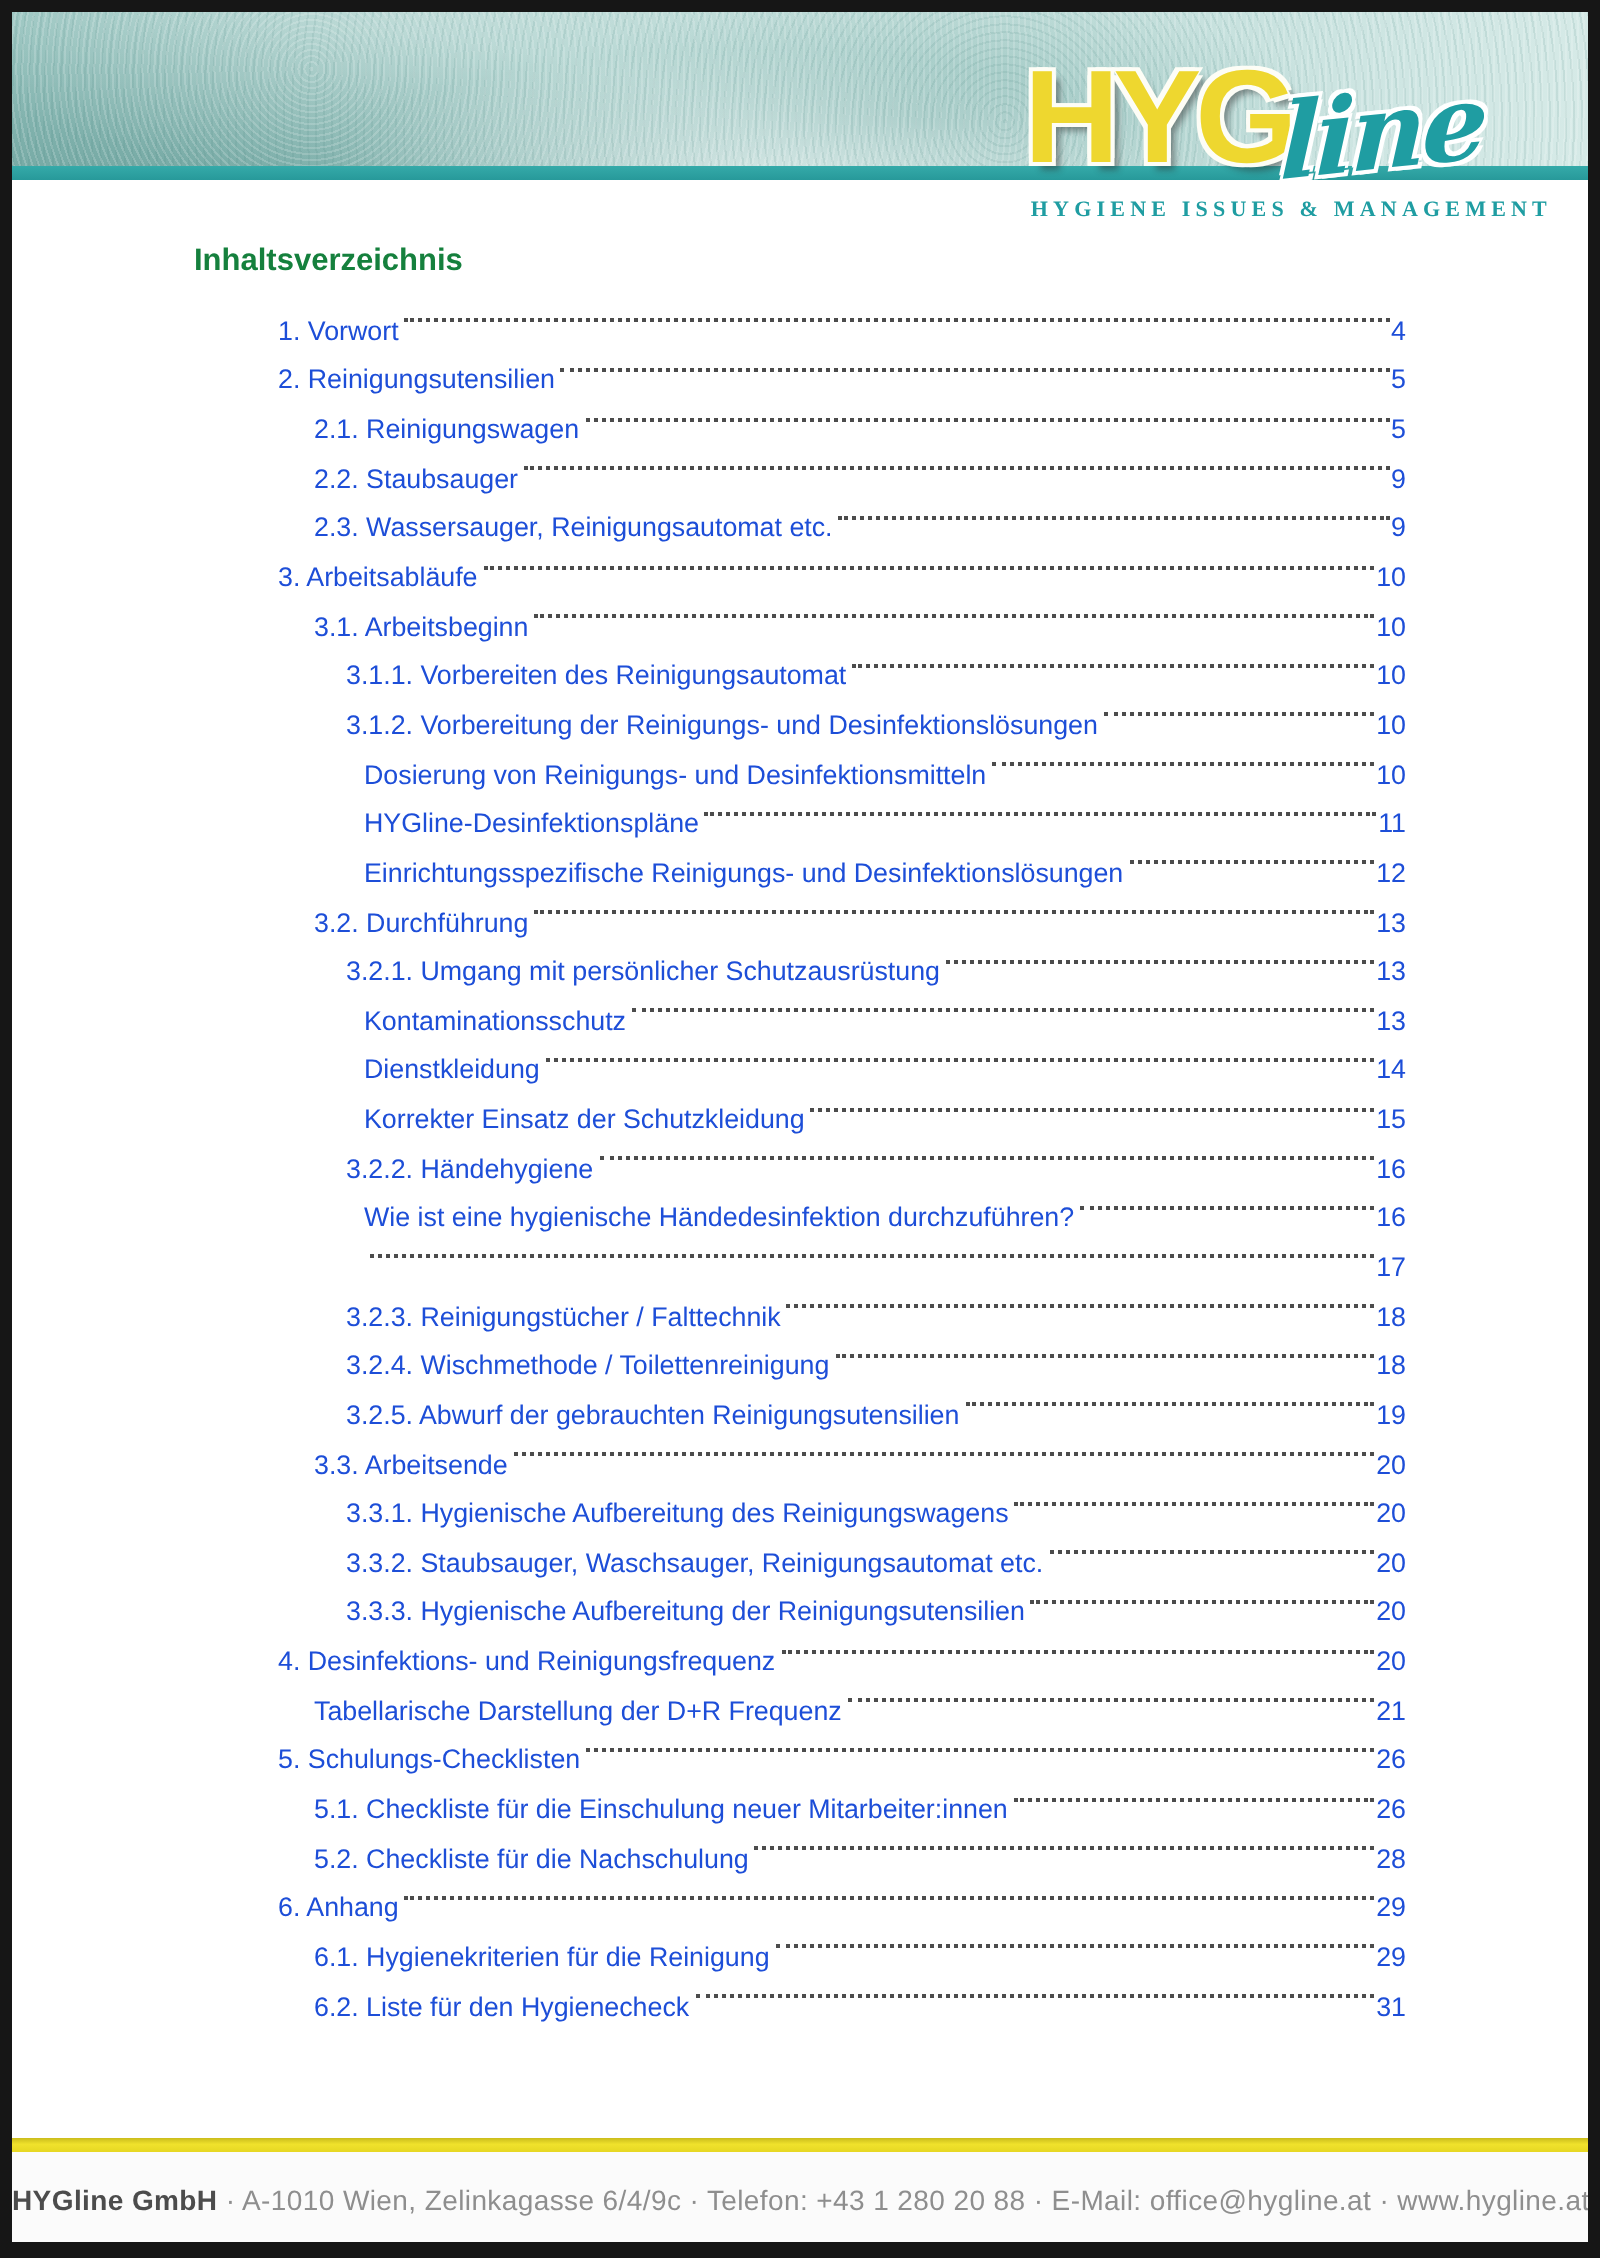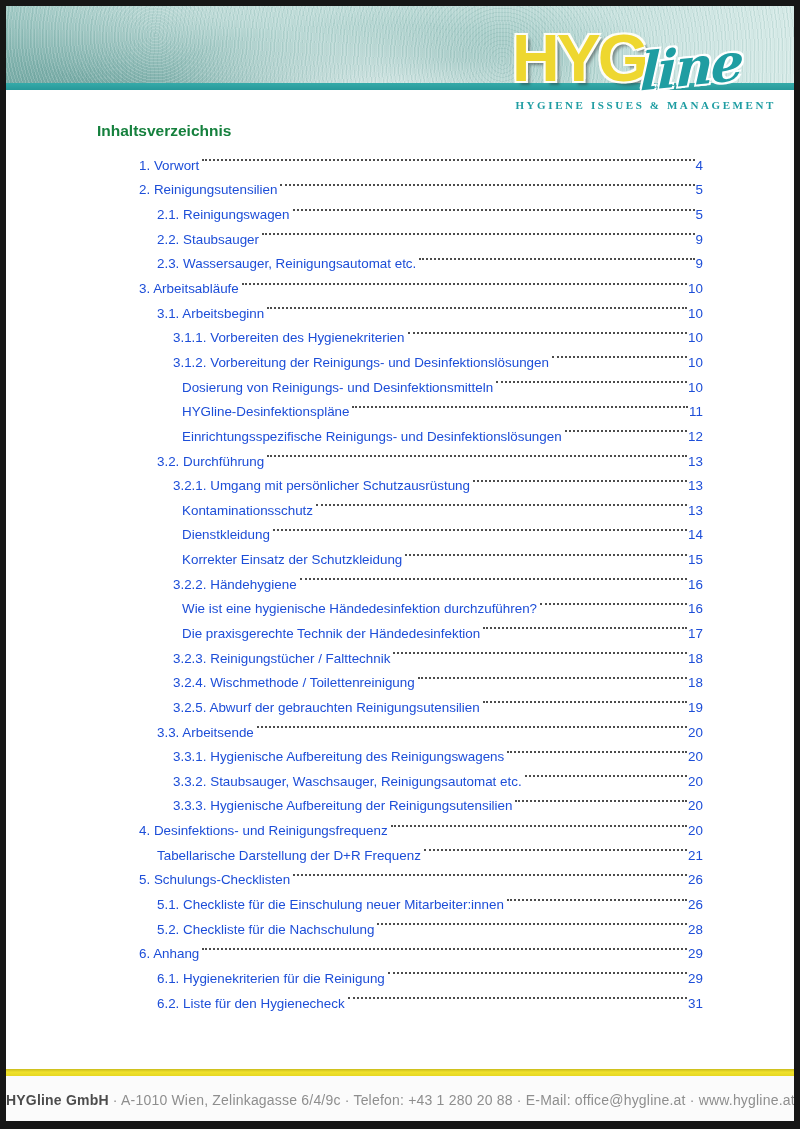--- a/index.html
+++ b/index.html
@@ -139,21 +139,21 @@
         <span class="toc-label">3. Arbeitsabläufe</span>
         <span class="leader"></span>
         <span class="toc-page">10</span>
       </div>
       <div class="toc-row lvl2">
         <span class="toc-label">3.1. Arbeitsbeginn</span>
         <span class="leader"></span>
         <span class="toc-page">10</span>
       </div>
       <div class="toc-row lvl3">
-        <span class="toc-label">3.1.1. Vorbereiten des Hygienekriterien</span>
+        <span class="toc-label">3.1.1. Vorbereiten des Reinigungsautomat</span>
         <span class="leader"></span>
         <span class="toc-page">10</span>
       </div>
       <div class="toc-row lvl3">
         <span class="toc-label">3.1.2. Vorbereitung der Reinigungs- und Desinfektionslösungen</span>
         <span class="leader"></span>
         <span class="toc-page">10</span>
       </div>
       <div class="toc-row lvl4">
         <span class="toc-label">Dosierung von Reinigungs- und Desinfektionsmitteln</span>
@@ -199,21 +199,20 @@
         <span class="toc-label">3.2.2. Händehygiene</span>
         <span class="leader"></span>
         <span class="toc-page">16</span>
       </div>
       <div class="toc-row lvl4">
         <span class="toc-label">Wie ist eine hygienische Händedesinfektion durchzuführen?</span>
         <span class="leader"></span>
         <span class="toc-page">16</span>
       </div>
       <div class="toc-row lvl4">
-        <span class="toc-label">Die praxisgerechte Technik der Händedesinfektion</span>
         <span class="leader"></span>
         <span class="toc-page">17</span>
       </div>
       <div class="toc-row lvl3">
         <span class="toc-label">3.2.3. Reinigungstücher / Falttechnik</span>
         <span class="leader"></span>
         <span class="toc-page">18</span>
       </div>
       <div class="toc-row lvl3">
         <span class="toc-label">3.2.4. Wischmethode / Toilettenreinigung</span>

